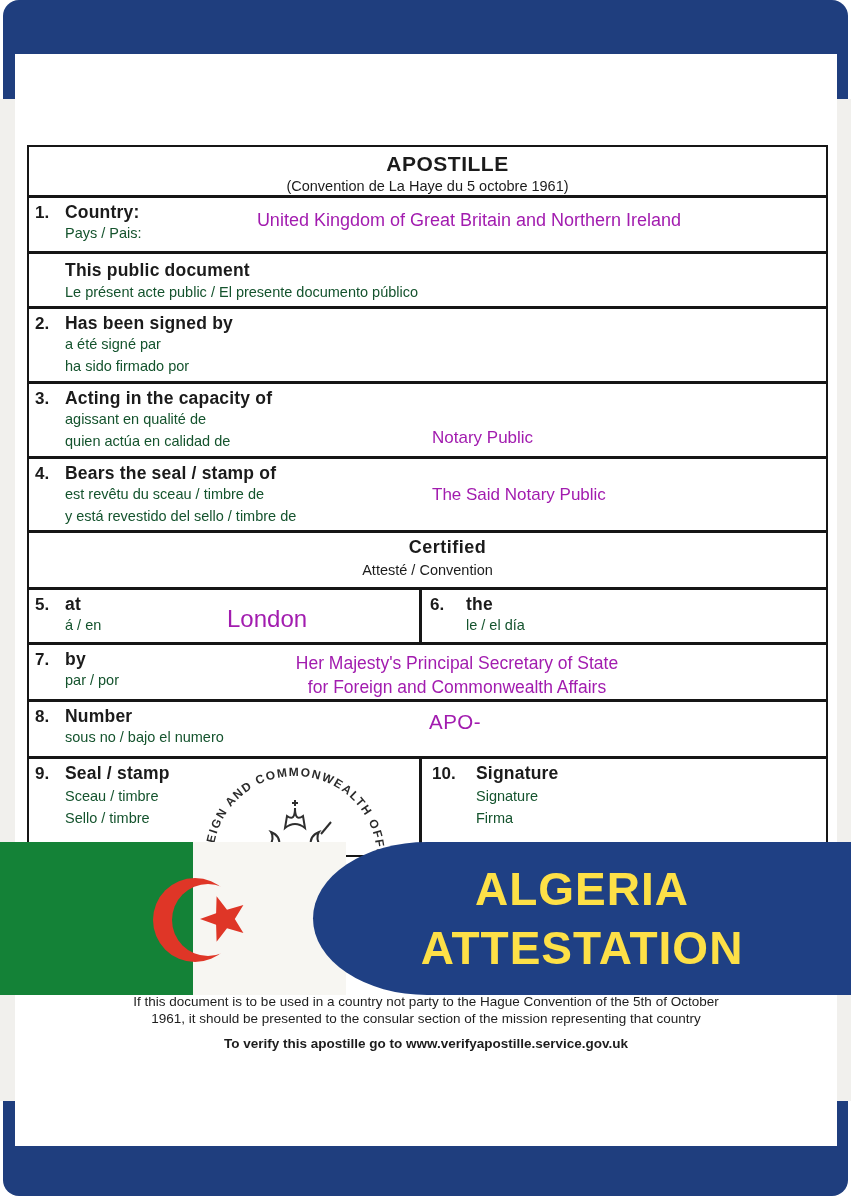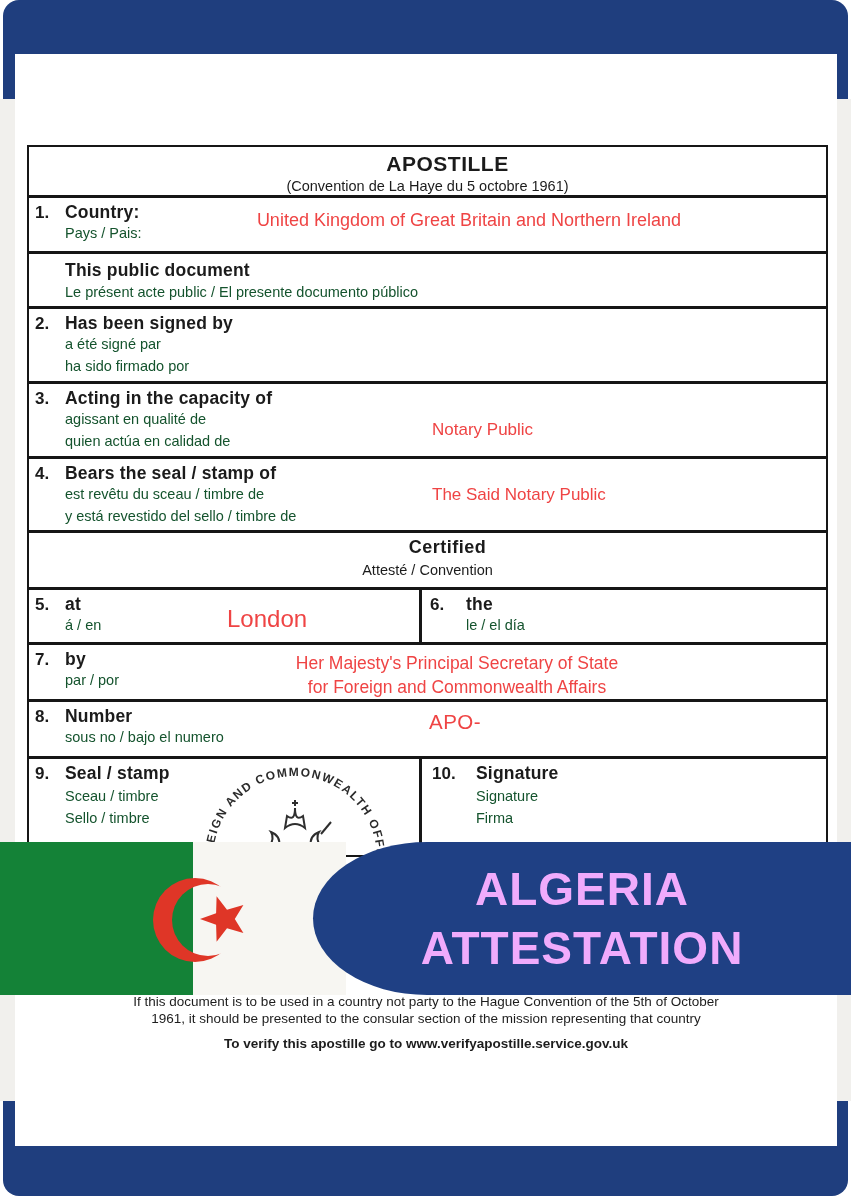--- a/index.html
+++ b/index.html
@@ -28,23 +28,23 @@
   .r8{height:57px;}
   .r910{height:96px;display:flex;border-bottom:none;}
   .cellA{position:relative;box-sizing:border-box;width:393px;border-right:3px solid #161616;}
   .cellB{position:relative;flex:1;}
   .num{position:absolute;left:6px;top:5px;font-weight:bold;font-size:17px;}
   .lbl{position:absolute;left:36px;top:4px;font-weight:bold;font-size:17.5px;letter-spacing:.2px;}
   .sub{position:absolute;left:36px;font-size:14.5px;color:#14532d;}
   .s1{top:27px;} .s2{top:49px;}
   .title{position:absolute;left:0;top:5px;width:100%;text-align:center;font-weight:bold;font-size:21px;letter-spacing:.5px;padding-left:20px;}
   .subtitle{position:absolute;left:0;top:31px;width:100%;text-align:center;font-size:14.5px;}
-  .val{position:absolute;font-size:17px;color:#ef4444;}
+  .val{position:absolute;font-size:17px;color:#a21caf;}
   .v-country{left:140px;top:12px;width:600px;text-align:center;font-size:18px;}
-  .v-capacity{left:403px;top:36px;}
+  .v-capacity{left:403px;top:44px;}
   .v-seal{left:403px;top:26px;}
   .v-at{left:198px;top:15px;font-size:24px;}
   .v-by{left:120px;top:6px;width:616px;text-align:center;font-size:17.5px;line-height:24px;}
   .v-number{left:400px;top:8px;font-size:20.5px;letter-spacing:.5px;}
   .bnum{left:8px;} .blbl{left:44px;} .bsub{left:44px;}
   .b10num{left:10px;} .b10lbl{left:54px;} .b10sub{left:54px;}
   
   .seal{position:absolute;left:190px;top:704px;width:180px;height:180px;}
   
   .fineprint{position:absolute;left:0;top:939px;width:100%;text-align:center;font-size:13.5px;line-height:17px;color:#1d1d1d;}
@@ -52,21 +52,21 @@
   
   .flag{position:absolute;left:0;top:842px;width:346px;height:153px;}
   .flag-green{position:absolute;left:0;top:0;width:193px;height:153px;background:#148237;}
   .flag-white{position:absolute;left:193px;top:0;width:153px;height:153px;background:#f7f6f2;}
   .crescent{position:absolute;left:150px;top:33px;}
   .banner{
     position:absolute;left:313px;top:842px;width:538px;height:153px;background:#1f4084;
     border-top-left-radius:115px 77px;border-bottom-left-radius:115px 77px;
     display:flex;flex-direction:column;align-items:center;justify-content:center;
   }
-  .banner-line{color:#f0abfc;font-weight:bold;font-size:46px;line-height:59px;letter-spacing:1px;text-align:center;}
+  .banner-line{color:#fde047;font-weight:bold;font-size:46px;line-height:59px;letter-spacing:1px;text-align:center;}
 </style>
 </head>
 <body>
 
 <div class="stage">
 
   <div class="navy-frame"></div>
   <div class="mid-band"></div>
 
   <div class="page">

